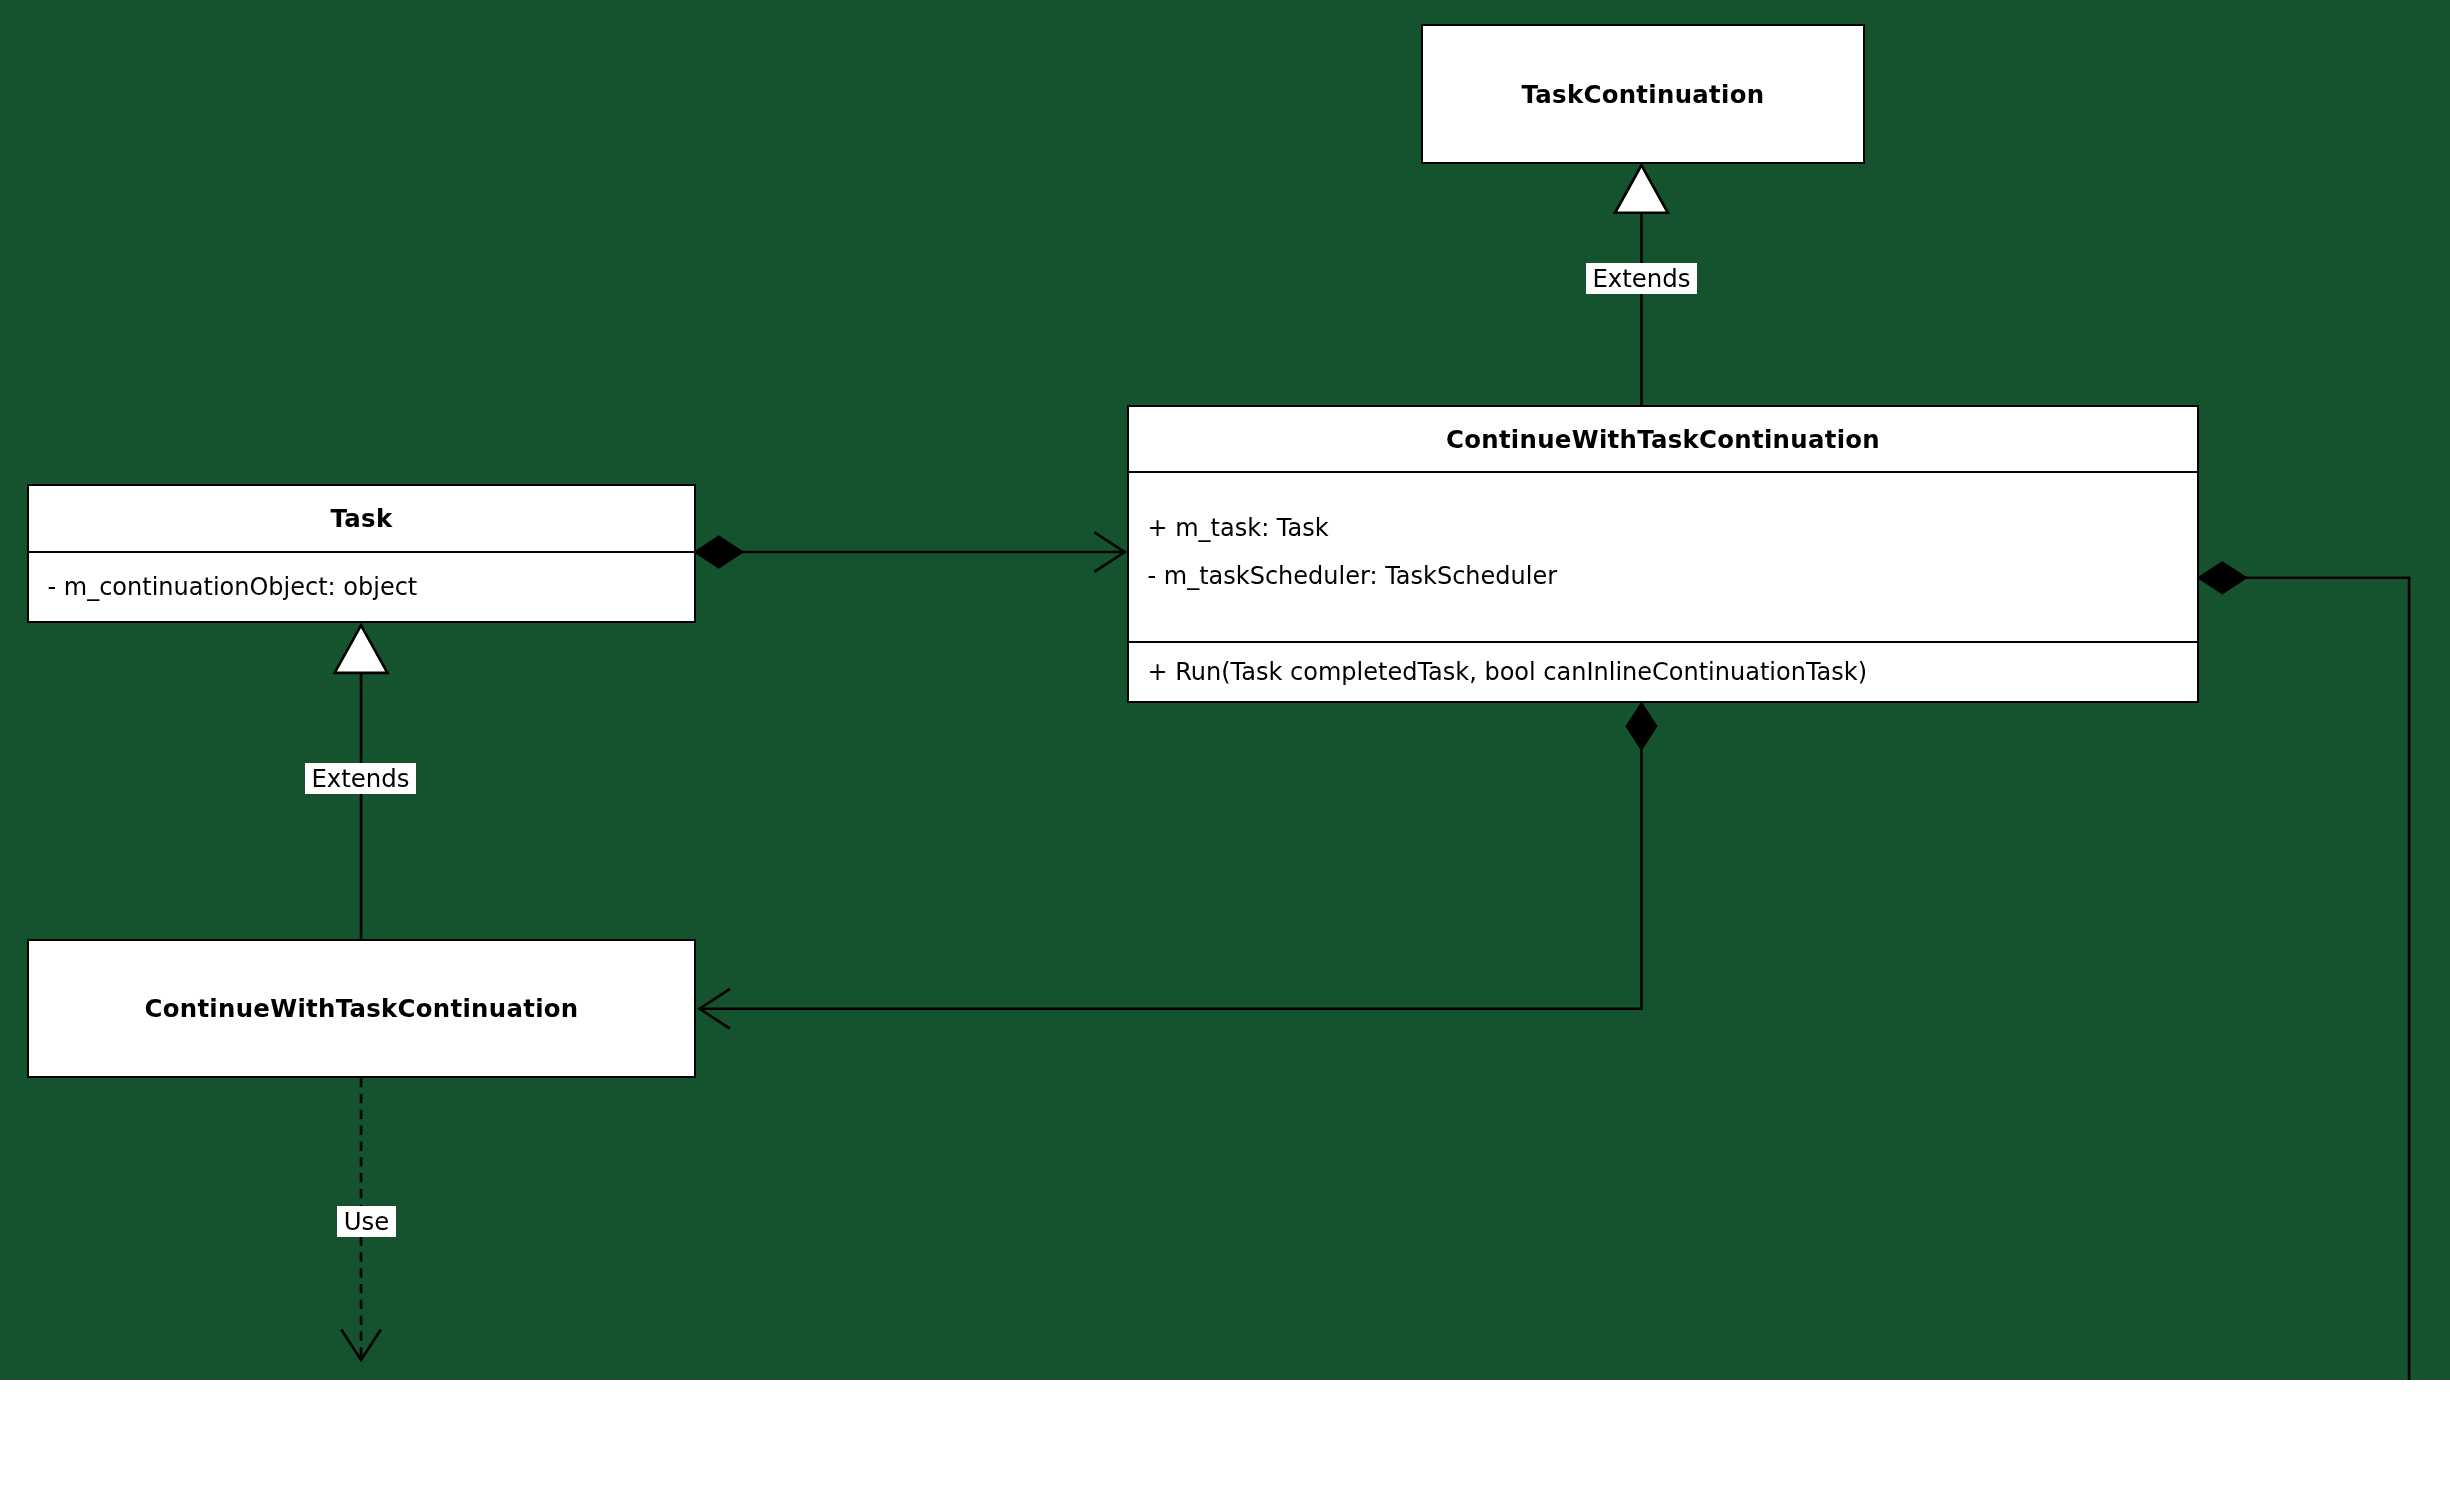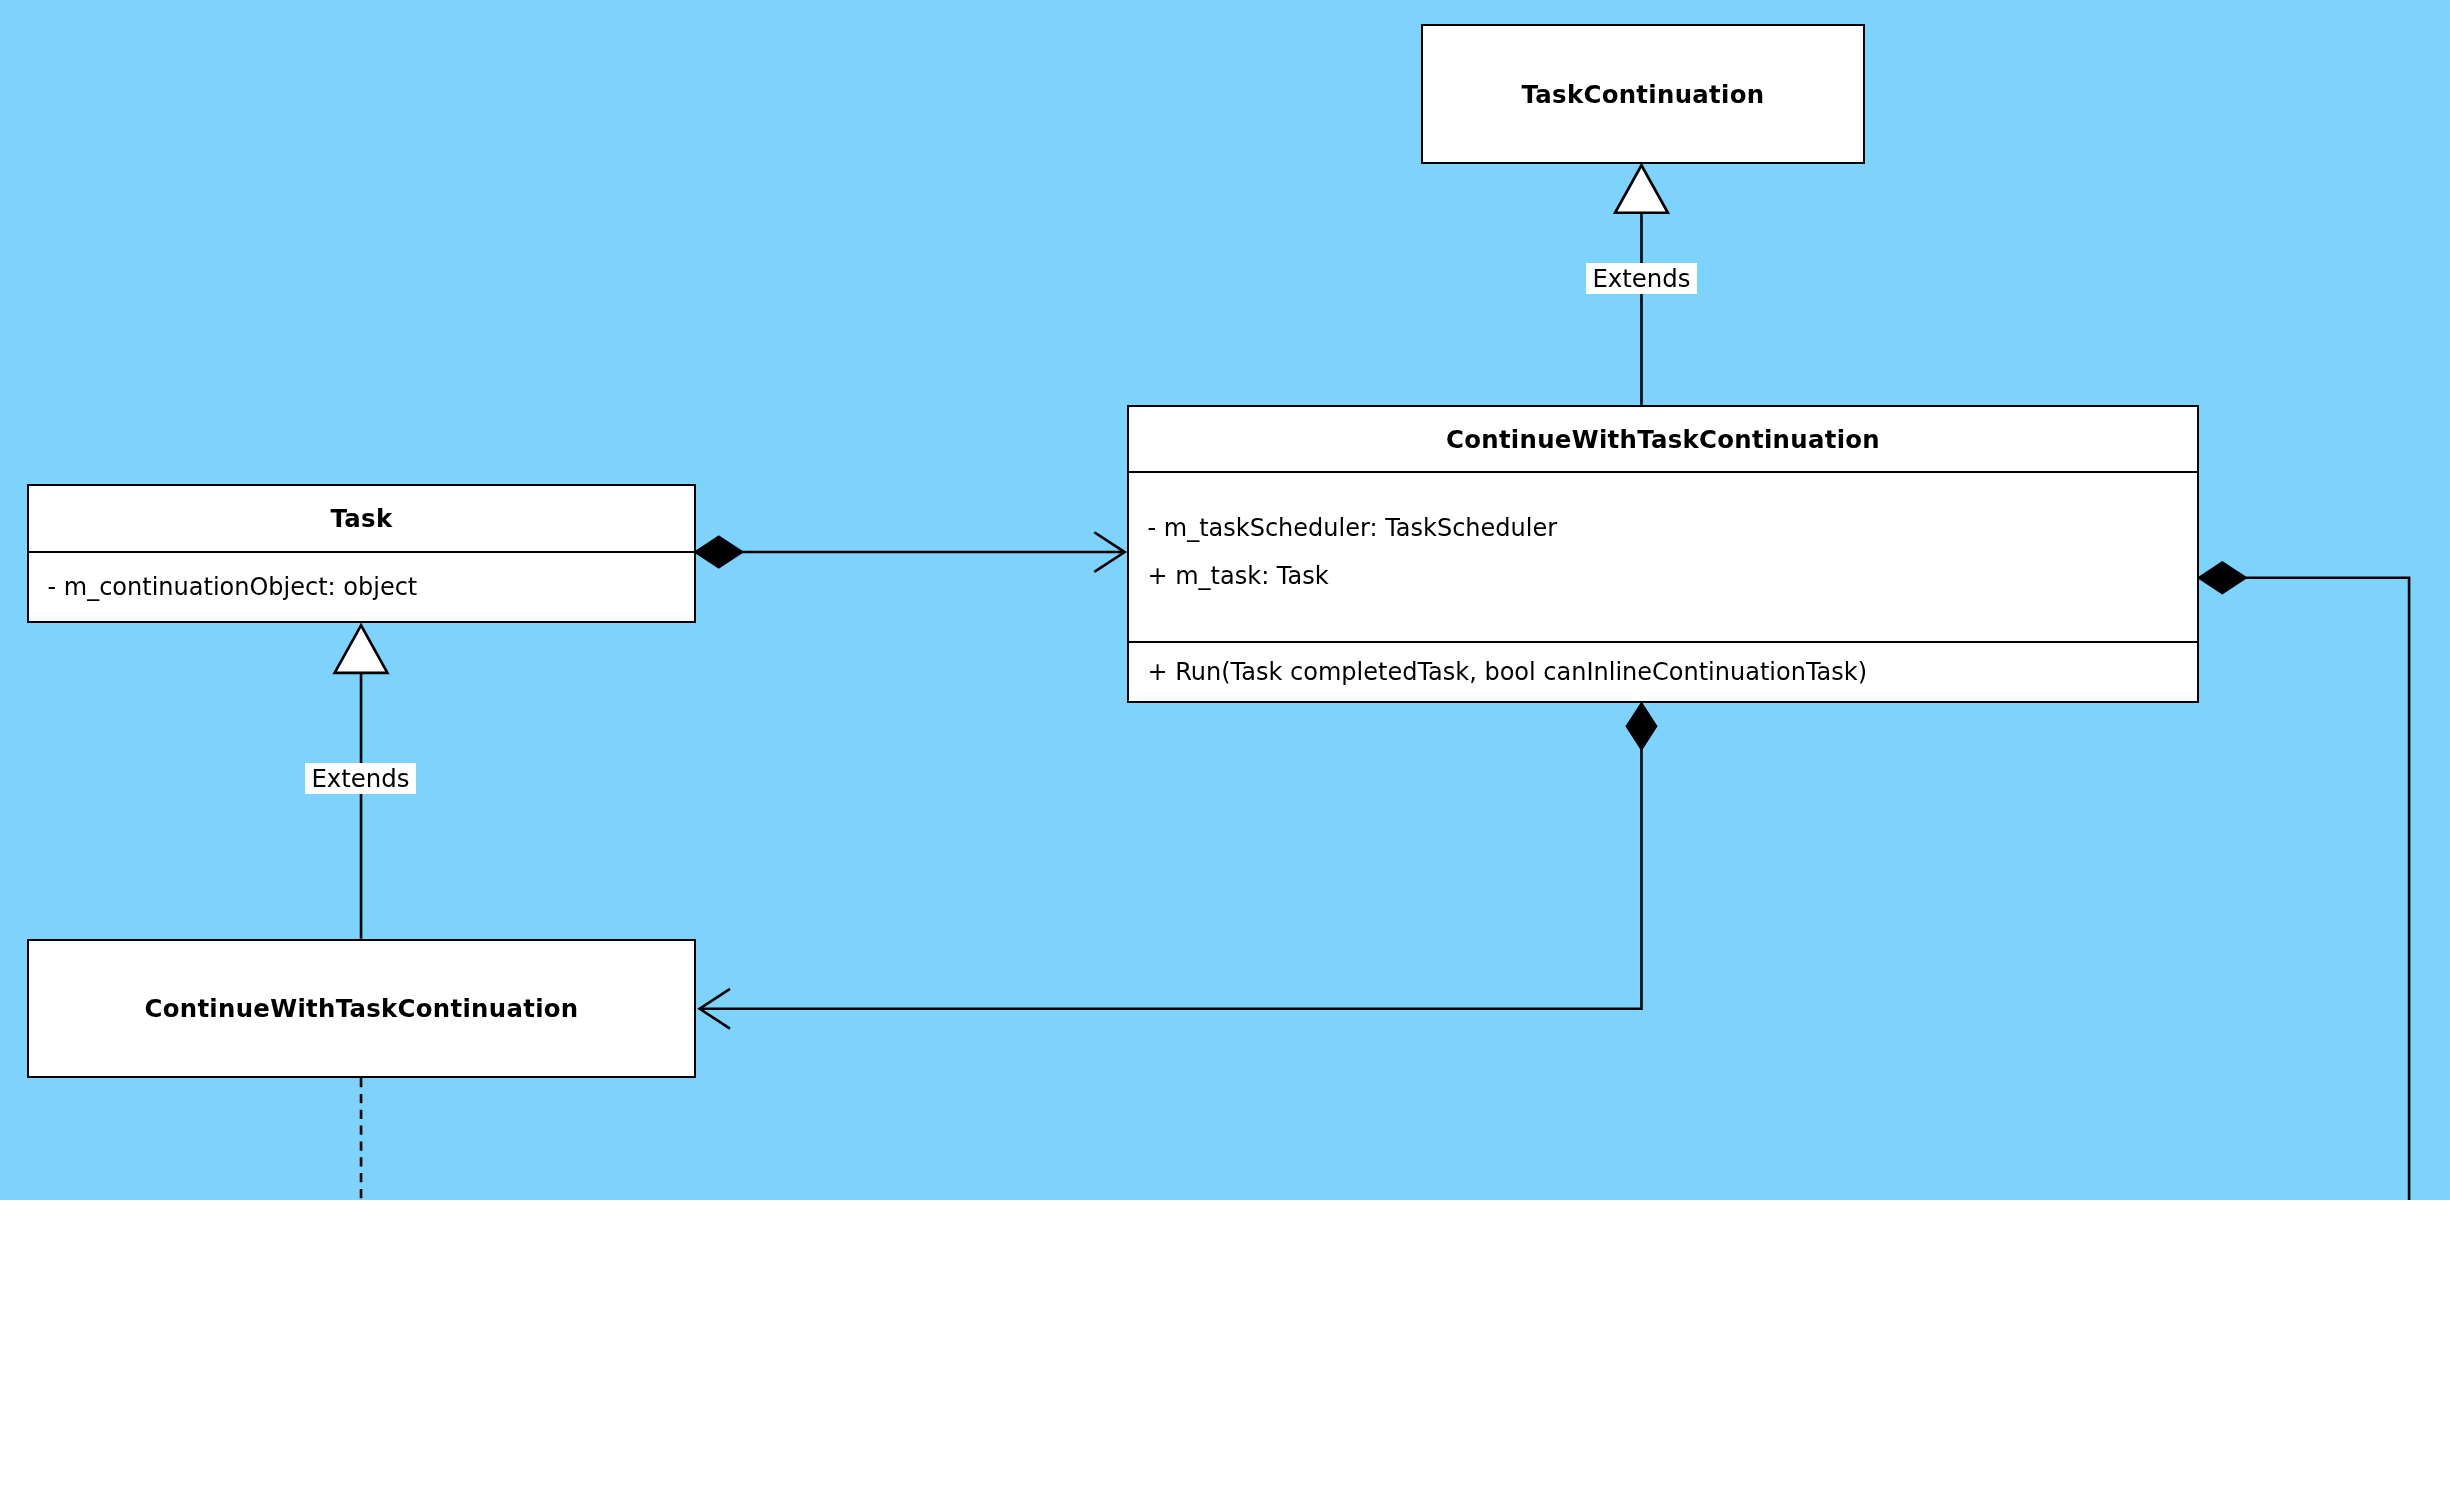--- a/index.html
+++ b/index.html
@@ -2,22 +2,22 @@
 <html style="font-size:10.6px"><head>
 <meta charset="utf-8">
 <style>
   * { box-sizing: border-box; margin: 0; padding: 0; }
   html, body { background: #ffffff; }
   body { font-family: "DejaVu Sans", sans-serif; color: #000; }
 
   .canvas {
     position: relative;
     width: 2450px;
-    height: 1200px;
-    background: #7dd3fc;
+    height: 1380px;
+    background: #14532d;
     overflow: hidden;
   }
 
   .connector-layer {
     position: absolute;
     left: 0; top: 0;
     width: 2450px; height: 1508px;
     pointer-events: none;
   }
 
@@ -124,22 +124,22 @@
     </g>
   </svg>
 
   <div id="box-taskcontinuation" class="class-box single">
     <div class="class-title">TaskContinuation</div>
   </div>
 
   <div id="box-main" class="class-box">
     <div class="class-title">ContinueWithTaskContinuation</div>
     <div class="compartment fields">
+      <div class="member-line">+ m_task: Task</div>
       <div class="member-line">- m_taskScheduler: TaskScheduler</div>
-      <div class="member-line">+ m_task: Task</div>
     </div>
     <div class="compartment methods divider-top">
       <div class="member-line">+ Run(Task completedTask, bool canInlineContinuationTask)</div>
     </div>
   </div>
 
   <div id="box-task" class="class-box">
     <div class="class-title">Task</div>
     <div class="compartment fields">
       <div class="member-line">- m_continuationObject: object</div>

